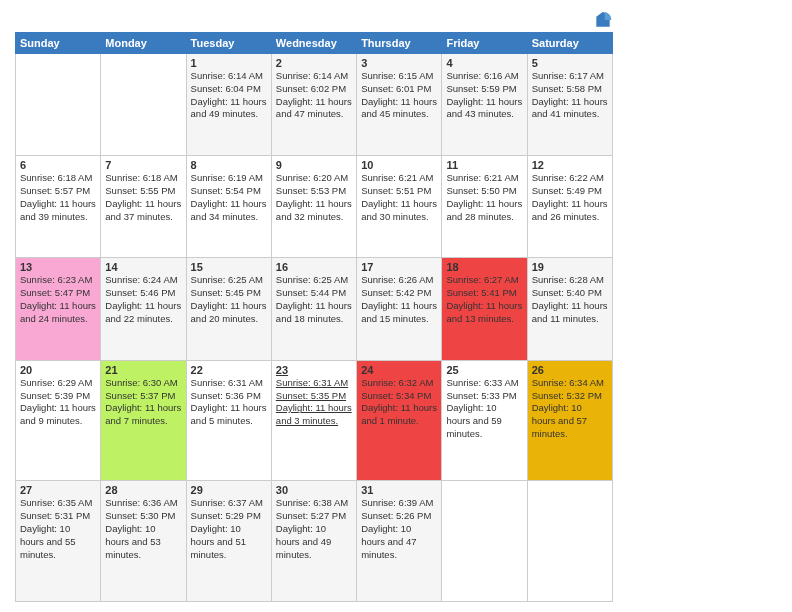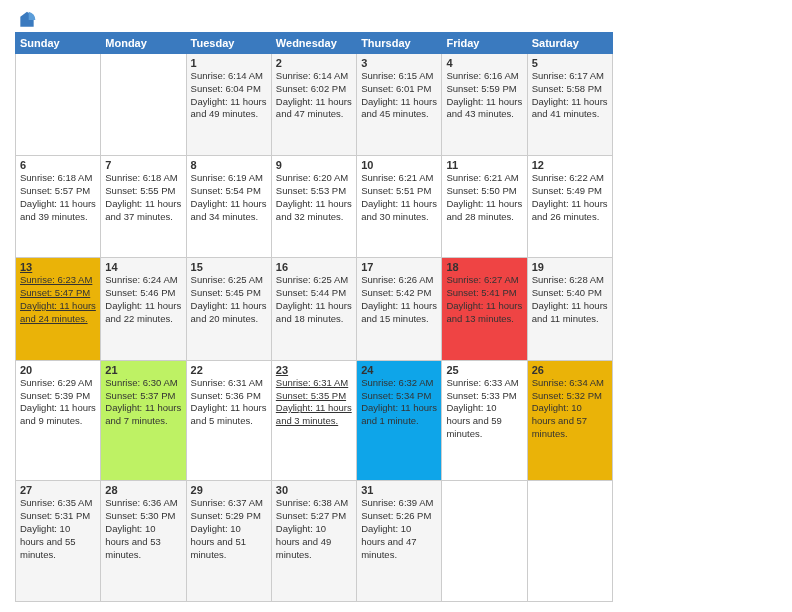--- a/index.html
+++ b/index.html
@@ -9,20 +9,21 @@
       width: 792px;
       height: 612px;
       overflow: hidden;
     }
     .page {
       width: 628px;
       height: 612px;
       padding: 10px 15px;
       display: flex;
       flex-direction: column;
+      align-items: flex-end;
     }
     .header {
       display: flex;
       justify-content: space-between;
       align-items: flex-start;
       margin-bottom: 6px;
     }
     .logo {
       display: flex;
       flex-direction: column;
@@ -205,21 +206,21 @@
             <div class="cell-content">Daylight: 11 hours and 28 minutes.</div>
           </td>
           <td style="background: rgb(255, 255, 255);">
             <span class="day-number">12</span>
             <div class="cell-content">Sunrise: 6:22 AM</div>
             <div class="cell-content">Sunset: 5:49 PM</div>
             <div class="cell-content">Daylight: 11 hours and 26 minutes.</div>
           </td>
         </tr>
         <tr>
-          <td style="background: #eab308; text-decoration: underline;">
+          <td style="background: #f9a8d4;">
             <span class="day-number">13</span>
             <div class="cell-content">Sunrise: 6:23 AM</div>
             <div class="cell-content">Sunset: 5:47 PM</div>
             <div class="cell-content">Daylight: 11 hours and 24 minutes.</div>
           </td>
           <td style="background: rgb(245, 245, 245);">
             <span class="day-number">14</span>
             <div class="cell-content">Sunrise: 6:24 AM</div>
             <div class="cell-content">Sunset: 5:46 PM</div>
             <div class="cell-content">Daylight: 11 hours and 22 minutes.</div>
@@ -273,21 +274,21 @@
             <div class="cell-content">Sunrise: 6:31 AM</div>
             <div class="cell-content">Sunset: 5:36 PM</div>
             <div class="cell-content">Daylight: 11 hours and 5 minutes.</div>
           </td>
           <td style="background: rgb(255, 255, 255); text-decoration: underline;">
             <span class="day-number">23</span>
             <div class="cell-content">Sunrise: 6:31 AM</div>
             <div class="cell-content">Sunset: 5:35 PM</div>
             <div class="cell-content">Daylight: 11 hours and 3 minutes.</div>
           </td>
-          <td style="background: #0ea5e9;">
+          <td style="background: #ef4444;">
             <span class="day-number">24</span>
             <div class="cell-content">Sunrise: 6:32 AM</div>
             <div class="cell-content">Sunset: 5:34 PM</div>
             <div class="cell-content">Daylight: 11 hours and 1 minute.</div>
           </td>
           <td style="background: rgb(255, 255, 255);">
             <span class="day-number">25</span>
             <div class="cell-content">Sunrise: 6:33 AM</div>
             <div class="cell-content">Sunset: 5:33 PM</div>
             <div class="cell-content">Daylight: 10 hours and 59 minutes.</div>

